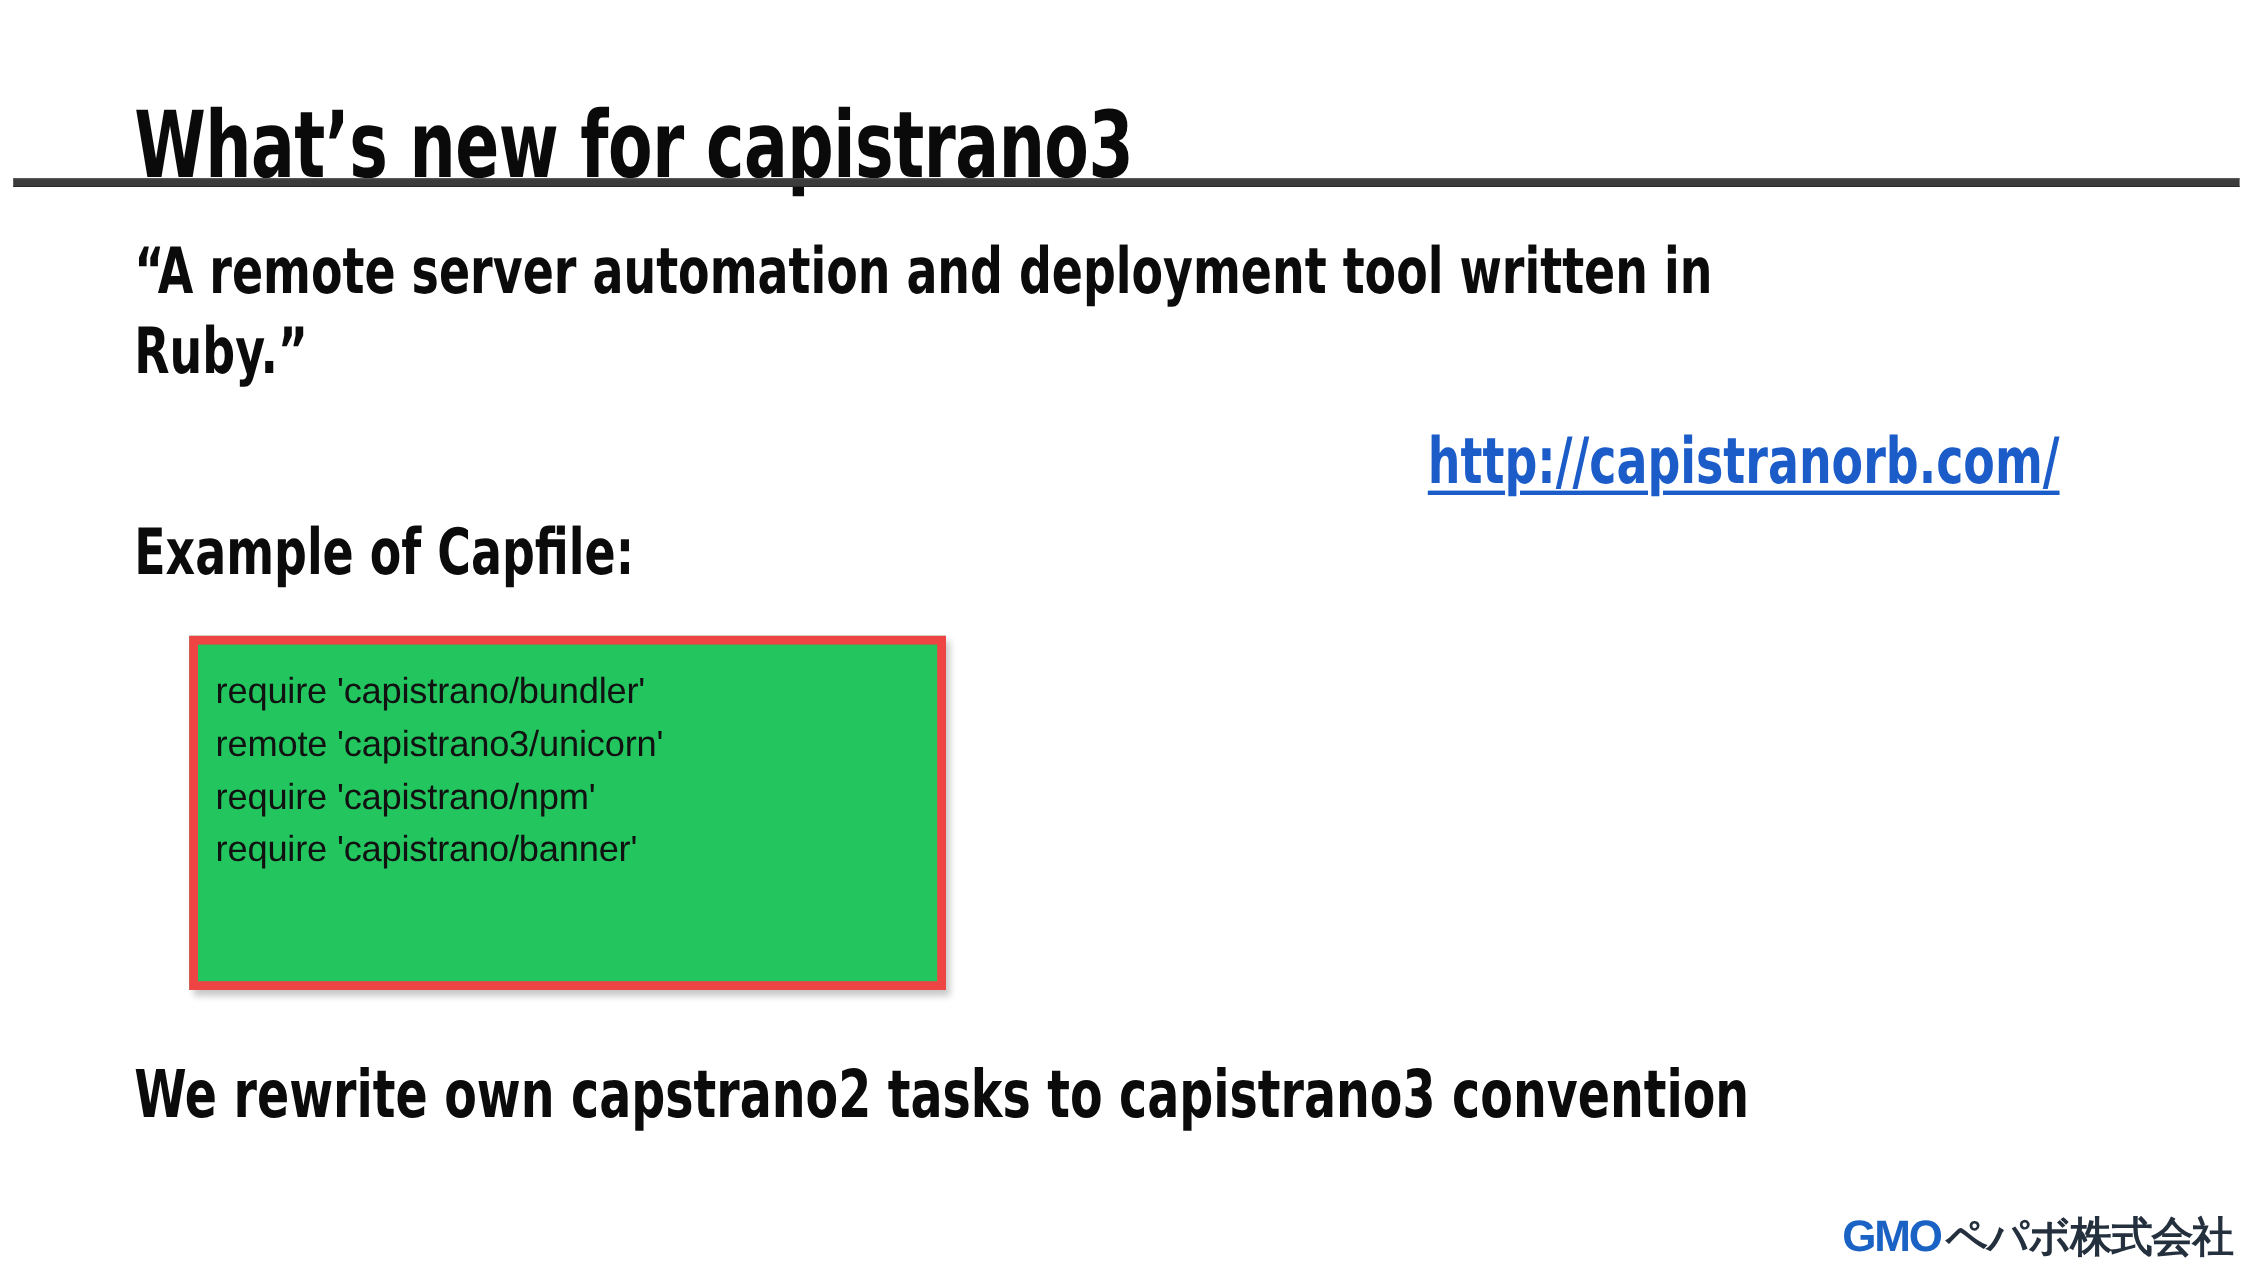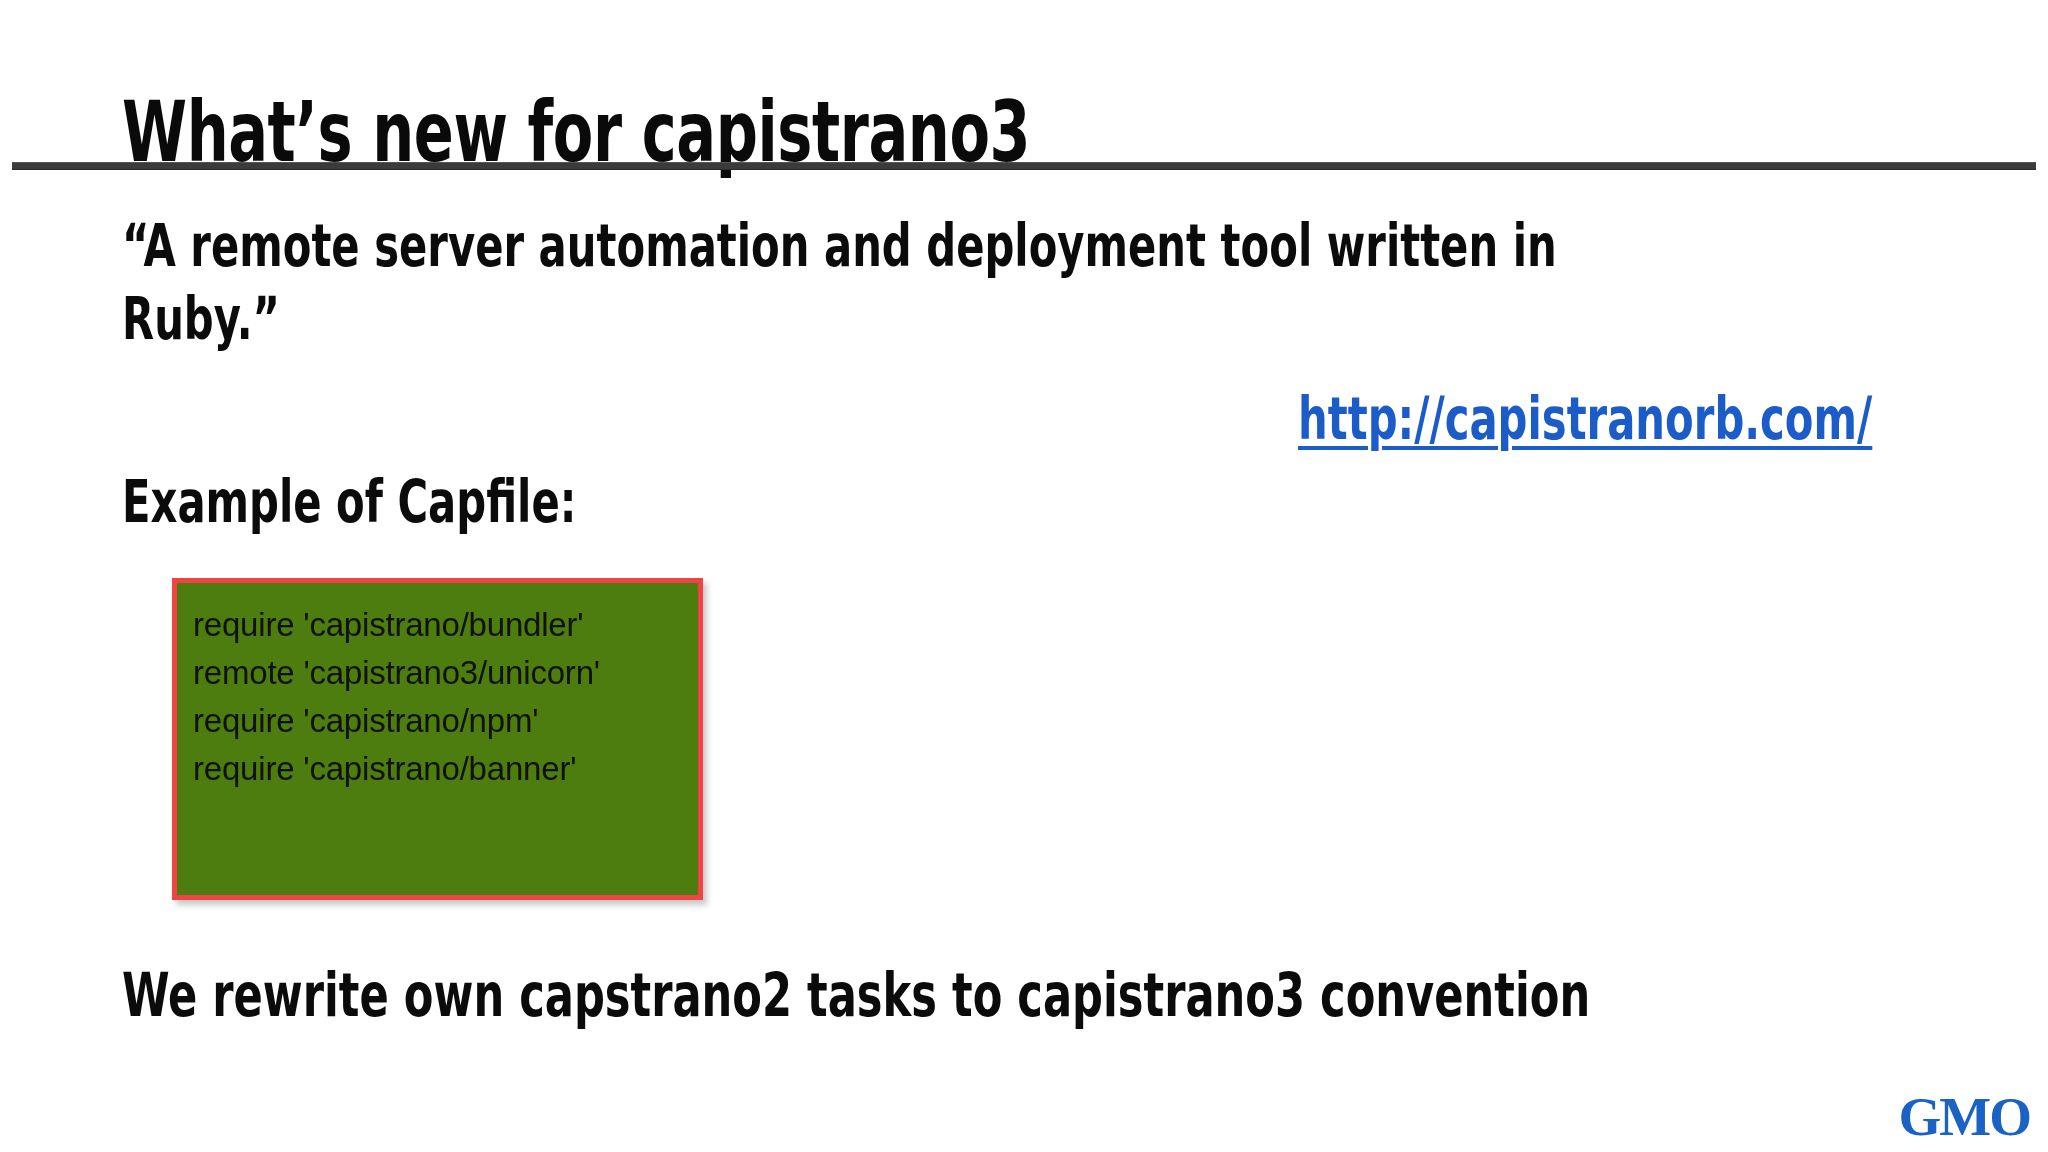--- a/index.html
+++ b/index.html
@@ -89,24 +89,24 @@
     transform: scaleX(0.80);
     transform-origin: left top;
     cursor: pointer;
   }
 
   
   .code-box {
     position: absolute;
     left: 172px;
     top: 578px;
-    width: 531px;
+    width: 688px;
     height: 322px;
-    background: #4d7c0f;
-    border: 5px solid #ef4444;
+    background: #22c55e;
+    border: 8px solid #ef4444;
     box-sizing: border-box;
     box-shadow: 4px 5px 6px rgba(0,0,0,0.22);
   }
   .code-inner {
     padding: 18px 0 0 16px;
   }
   .code-line {
     font-family: "Liberation Sans", "DejaVu Sans", sans-serif;
     font-weight: 400;
     font-size: 33px;
@@ -120,23 +120,23 @@
   .footer-logo {
     position: absolute;
     right: 18px;
     bottom: 8px;
     display: flex;
     align-items: baseline;
     gap: 4px;
     user-select: none;
   }
   .logo-gmo {
-    font-family: Liberation Serif, serif;
+    font-family: Liberation Sans, sans-serif;
     font-weight: 700;
-    font-size: 55px;
+    font-size: 40px;
     letter-spacing: -2px;
     color: #1a62c4;
     line-height: 1;
   }
   .logo-jp {
     font-family: "DejaVu Sans", "Liberation Sans", sans-serif;
     font-weight: 700;
     font-size: 38px;
     letter-spacing: -1px;
     color: #24303d;
@@ -168,15 +168,16 @@
       <div class="code-line">remote 'capistrano3/unicorn'</div>
       <div class="code-line">require 'capistrano/npm'</div>
       <div class="code-line">require 'capistrano/banner'</div>
     </div>
   </div>
 
   <div class="body-line closing-line">We rewrite own capstrano2 tasks to capistrano3 convention</div>
 
   <div class="footer-logo">
     <span class="logo-gmo">GMO</span>
+    <span class="logo-jp">ペパボ株式会社</span>
   </div>
 
 </div>
 
 </body></html>

